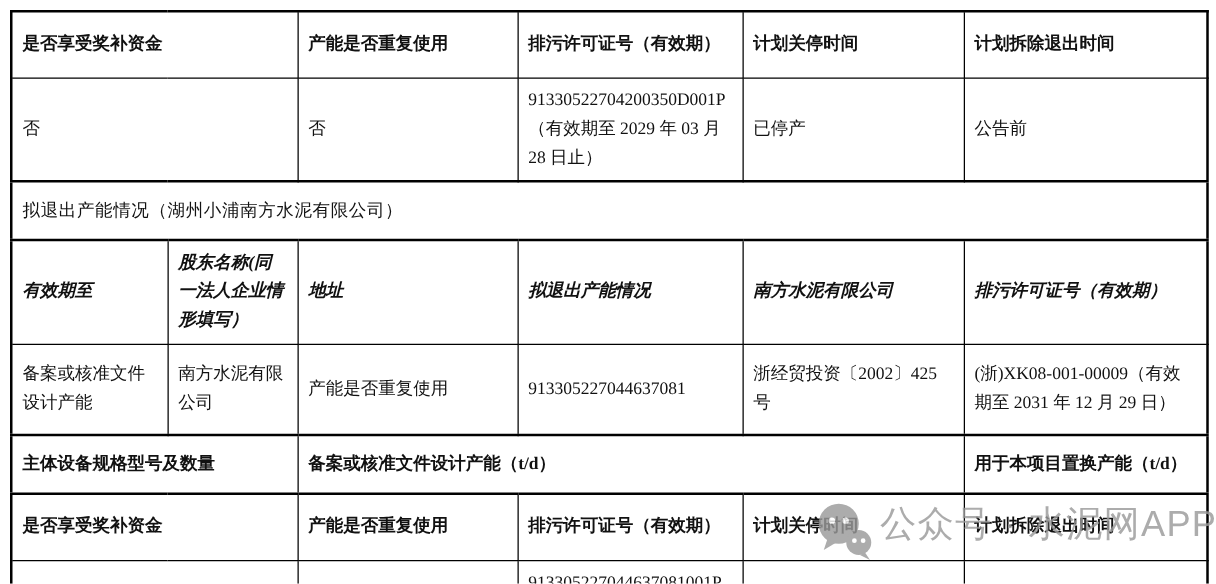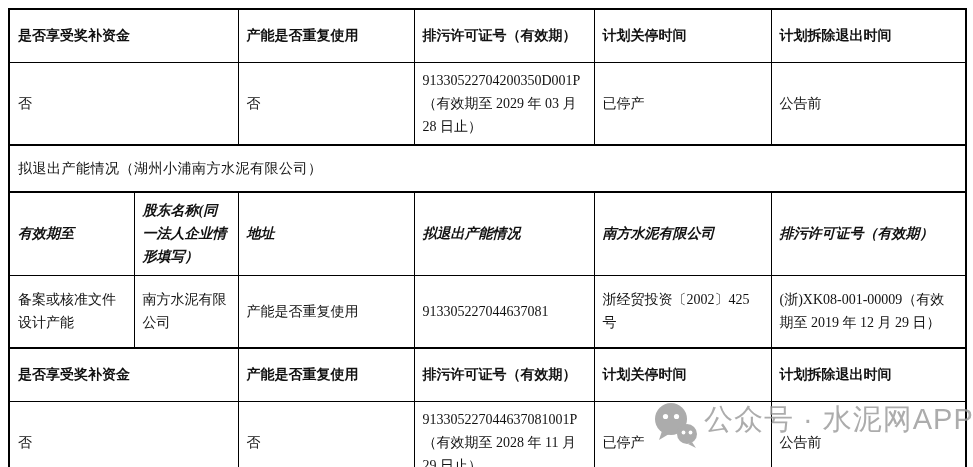--- a/index.html
+++ b/index.html
@@ -112,23 +112,28 @@
       <td class="hdr">南方水泥有限公司</td>
       <td class="hdr">排污许可证号（有效期）</td>
     </tr>
 
     <tr class="r-d2">
       <td>备案或核准文件设计产能</td>
       <td>南方水泥有限公司</td>
       <td>产能是否重复使用</td>
       <td>913305227044637081</td>
       <td>浙经贸投资〔2002〕425 号</td>
-      <td>(浙)XK08-001-00009（有效期至 2019 年 12 月 29 日）</td>
+      <td>(浙)XK08-001-00009（有效期至 2031 年 12 月 29 日）</td>
     </tr>
 
+    <tr class="r-h3 thick-top">
+      <td class="hdr" colspan="2">主体设备规格型号及数量</td>
+      <td class="hdr" colspan="3">备案或核准文件设计产能（t/d）</td>
+      <td class="hdr">用于本项目置换产能（t/d）</td>
+    </tr>
 
 
     <tr class="r-h4 thick-top">
       <td class="hdr" colspan="2">是否享受奖补资金</td>
       <td class="hdr">产能是否重复使用</td>
       <td class="hdr">排污许可证号（有效期）</td>
       <td class="hdr">计划关停时间</td>
       <td class="hdr">计划拆除退出时间</td>
     </tr>
 

